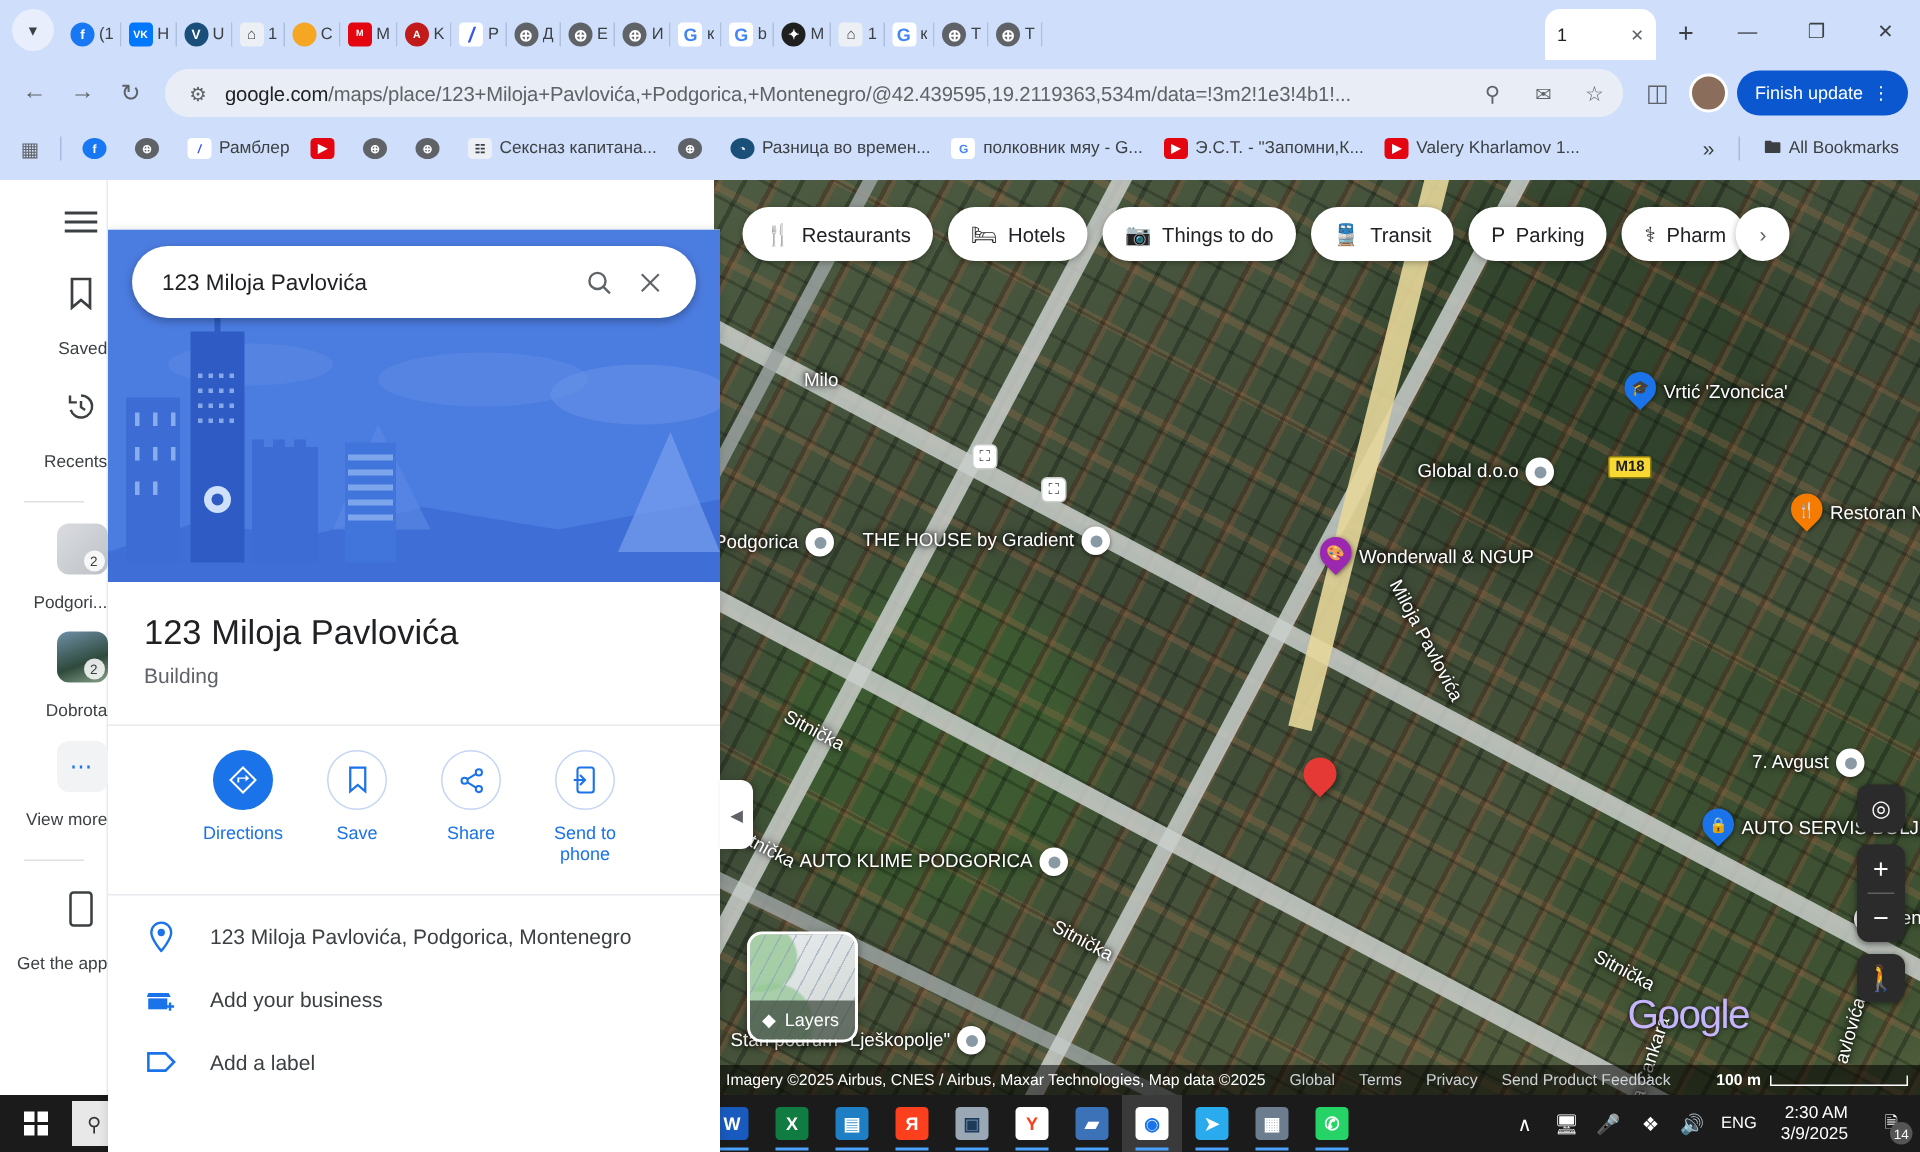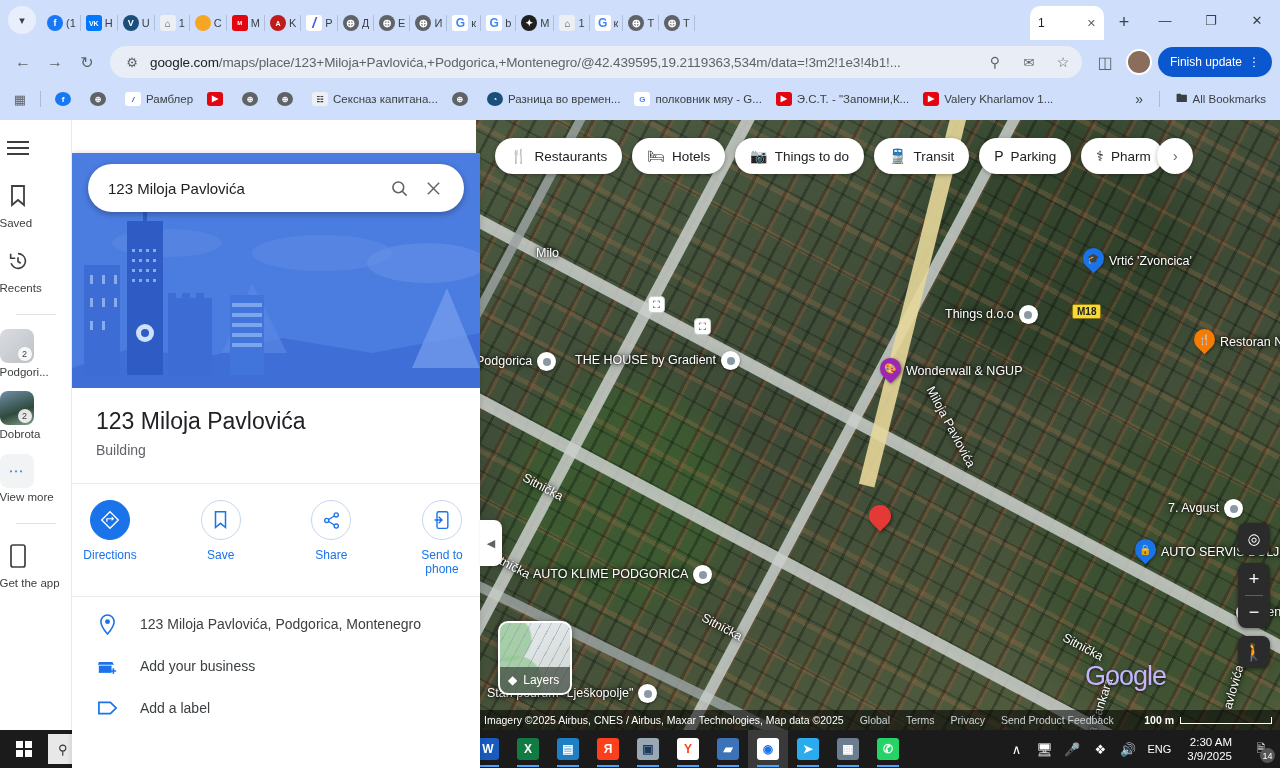--- a/index.html
+++ b/index.html
@@ -81,21 +81,21 @@
   .bm-sep { width:1px; height:16px; background:#a8bbdc; margin:0 6px; }
   .bm-right { margin-left:auto; display:flex; align-items:center; gap:4px; }
 
   
   .maps { position:absolute; left:0; top:120px; width:1280px; height:610px; background:#fff; }
 
   
   .rail { position:absolute; left:0; top:0; width:72px; height:610px; background:#fff;
           display:flex; flex-direction:column; align-items:center; padding-top:10px;
           border-right:1px solid #e8eaed; z-index:6; }
-  .rail-item { display:flex; flex-direction:column; align-items:flex-start; gap:3px;
+  .rail-item { display:flex; flex-direction:column; align-items:flex-end; gap:13px;
                margin-bottom:12px; width:72px; }
   .rail-ico { width:36px; height:36px; display:flex; align-items:center; justify-content:center;
               color:#3c4043; }
   .rail-lbl { font-size:11.5px; color:#3c4043; text-align:center; line-height:1.2; max-width:68px; }
   .rail-div { width:40px; height:1px; background:#e0e0e0; margin:6px 0 14px; }
   .rail-thumb { width:34px; height:34px; border-radius:8px; position:relative; overflow:hidden; }
   .rail-thumb .cnt { position:absolute; right:2px; bottom:2px; width:14px; height:14px;
                      border-radius:50%; background:rgba(255,255,255,.85); color:#3c4043;
                      font-size:9px; display:flex; align-items:center; justify-content:center; }
   .th-a { background:linear-gradient(135deg,#dadce0,#bdc1c6); }
@@ -114,21 +114,21 @@
     padding:0 14px 0 20px; z-index:3;
   }
   .search-val { flex:1; font-size:15px; color:#202124; }
   .sb-ico { width:34px; height:34px; display:flex; align-items:center; justify-content:center;
             color:#5f6368; font-size:18px; }
   .place-head { position:absolute; left:0; top:235px; width:408px; padding:20px 24px 16px; }
   .place-title { font-size:23px; color:#202124; font-weight:400; line-height:1.2; }
   .place-sub { font-size:14px; color:#5f6368; margin-top:6px; }
   .actions { position:absolute; left:0; top:330px; width:408px; height:114px;
              border-top:1px solid #e8eaed; border-bottom:1px solid #e8eaed;
-             display:flex; justify-content:space-between; padding-top:16px; }
+             display:flex; justify-content:center; padding-top:16px; }
   .act { width:76px; display:flex; flex-direction:column; align-items:center; gap:8px; }
   .act-circle { width:40px; height:40px; border-radius:50%; border:1px solid #c5d6f2;
                 display:flex; align-items:center; justify-content:center; color:#1a73e8; }
   .act-circle.filled { background:#1a73e8; border-color:#1a73e8; color:#fff; }
   .act-lbl { font-size:12px; color:#1a73e8; text-align:center; line-height:1.2; }
   .info-list { position:absolute; left:0; top:450px; width:408px; }
   .info-row { display:flex; align-items:center; gap:22px; padding:10px 24px; min-height:40px; }
   .info-ico { width:22px; height:22px; display:flex; align-items:center; justify-content:center;
               color:#1a73e8; flex:0 0 22px; }
   .info-txt { font-size:14px; color:#3c4043; }
@@ -493,21 +493,21 @@
           </div>
           <div class="poi" style="left: 404px; top: 238px;">
             <span class="tear">
               <span class="body" style="background:#9c27b0">
                 <span>🎨</span>
               </span>
             </span>
             <span class="poi-txt">Wonderwall &amp; NGUP</span>
           </div>
           <div class="poi" style="left: 469px; top: 185px;">
-            <span class="poi-txt">Things d.o.o</span>
+            <span class="poi-txt">Global d.o.o</span>
             <span class="dot-pin">
               <i></i>
             </span>
           </div>
           <div class="poi" style="left: 607px; top: 128px;">
             <span class="tear">
               <span class="body" style="background:#1a73e8">
                 <span>🎓</span>
               </span>
             </span>

